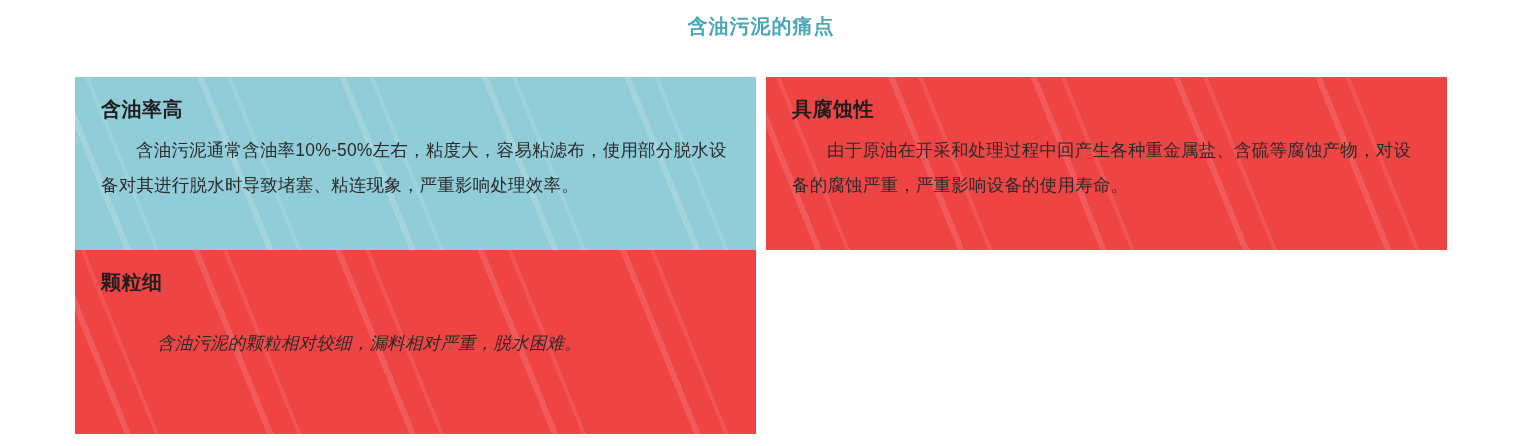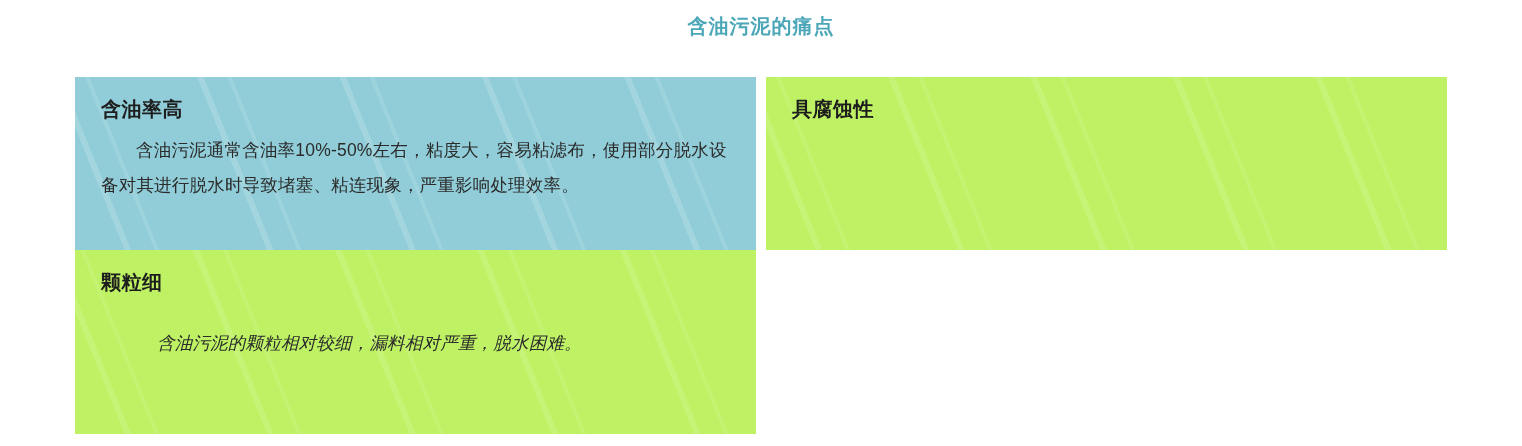--- a/index.html
+++ b/index.html
@@ -47,21 +47,21 @@
     grid-template-rows: 173px 184px;
   }
 
   .panel {
     position: relative;
     overflow: hidden;
     box-sizing: border-box;
     padding: 18px 26px 10px 26px;
   }
   .panel.teal  { background: #90cdd8; }
-  .panel.gray  { background: #bef264; }
+  .panel.gray  { background: #ef4444; }
 
   
   .panel.p4 { margin-left: 10px; width: 681px; }
   .panel.p2 { margin-left: 10px; width: 681px; }
 
   .wm {
     position: absolute;
     inset: 0;
     pointer-events: none;
     opacity: 0.30;
@@ -123,20 +123,21 @@
 
   <div class="panel teal p1">
     <div class="wm"></div>
     <h3 class="panel-heading">含油率高</h3>
     <p class="panel-body">含油污泥通常含油率10%-50%左右，粘度大，容易粘滤布，使用部分脱水设备对其进行脱水时导致堵塞、粘连现象，严重影响处理效率。</p>
   </div>
 
   <div class="panel gray p2">
     <div class="wm"></div>
     <h3 class="panel-heading">具腐蚀性</h3>
+    <p class="panel-body">由于原油在开采和处理过程中回产生各种重金属盐、含硫等腐蚀产物，对设备的腐蚀严重，严重影响设备的使用寿命。</p>
   </div>
 
   <div class="panel gray p3">
     <div class="wm"></div>
     <h3 class="panel-heading">颗粒细</h3>
     <p class="panel-body">含油污泥的颗粒相对较细，漏料相对严重，脱水困难。</p>
   </div>
 
 
 </div>

